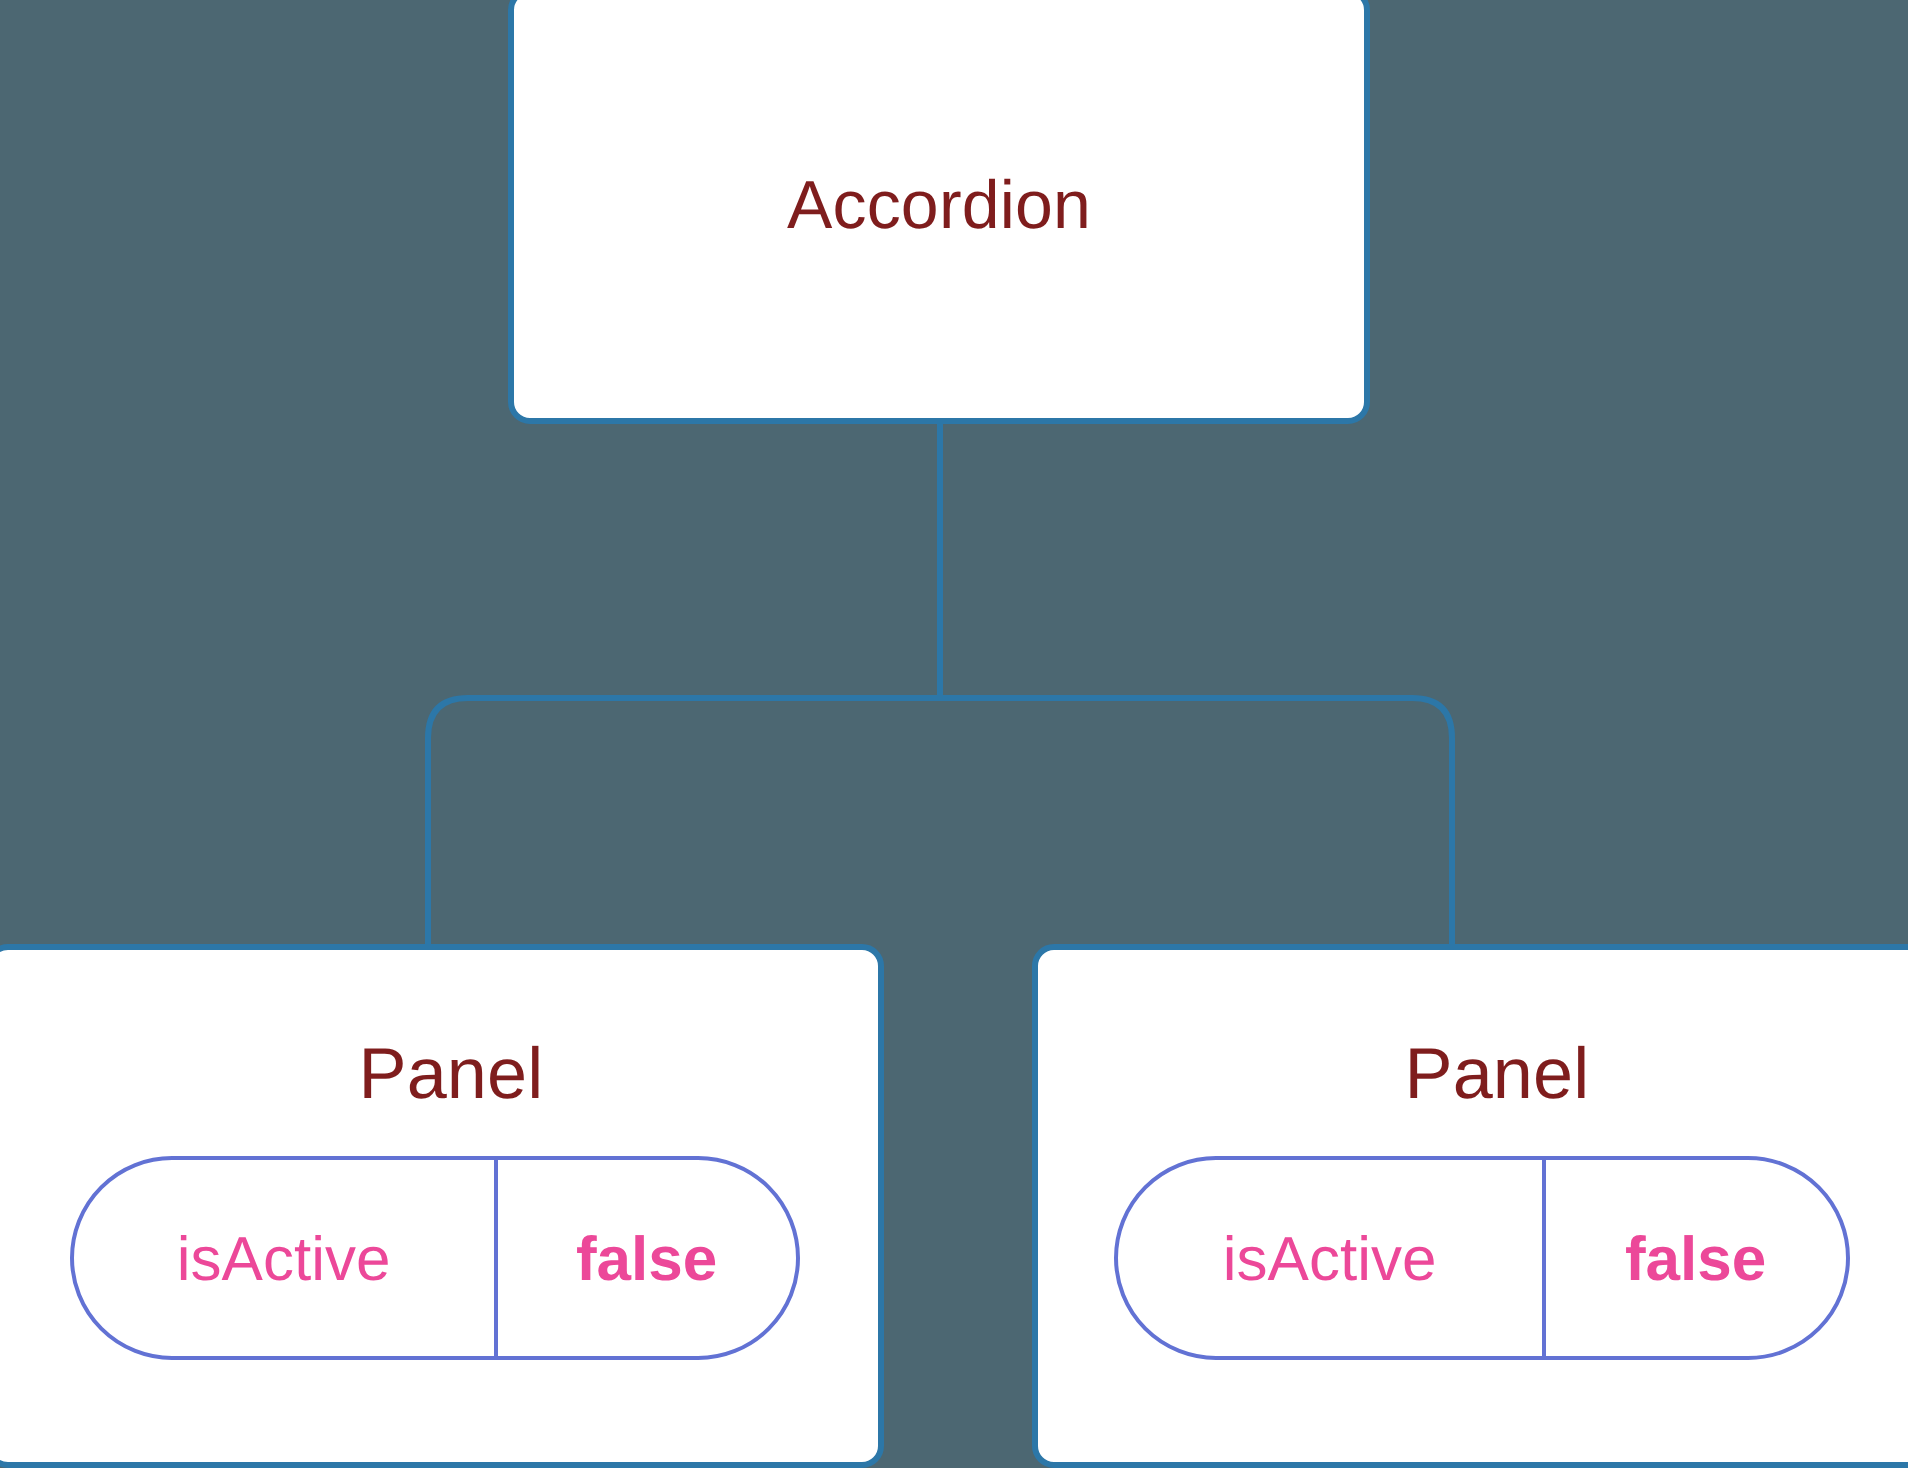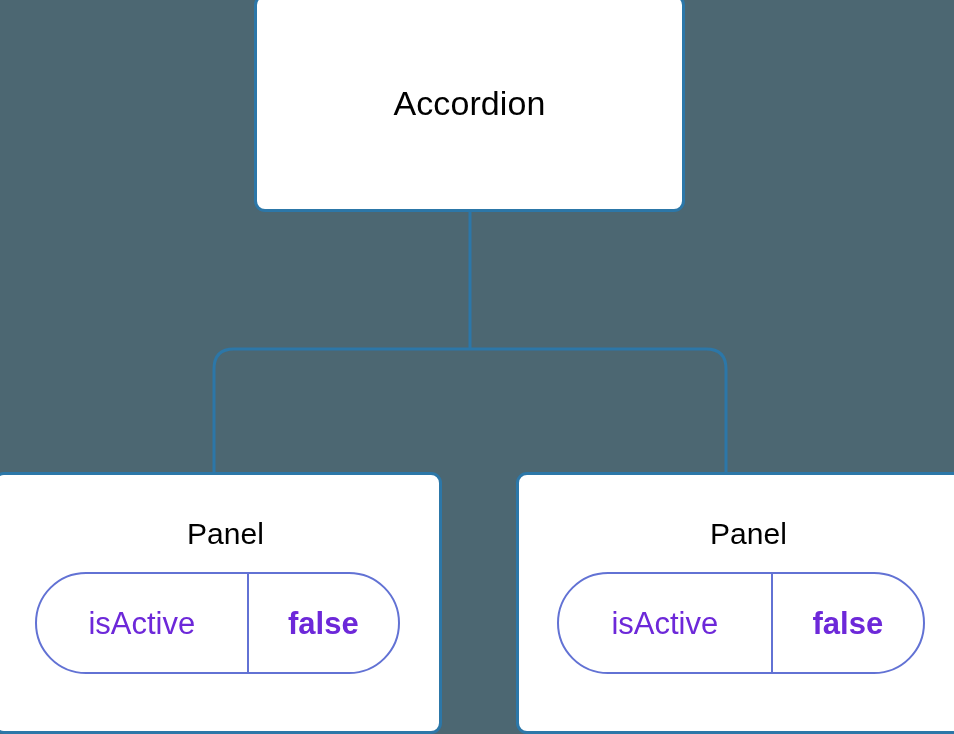--- a/index.html
+++ b/index.html
@@ -60,30 +60,30 @@
   }
 
   #node-panel-right {
     left: 516px;
     top: 472px;
     width: 449px;
     height: 262px;
   }
 
   .node-title {
-    color: #000000;
+    color: #7f1d1d;
     font-size: 34px;
     font-weight: 400;
     line-height: 1;
     letter-spacing: 0.1px;
     white-space: nowrap;
   }
 
   .panel .node-title {
-    font-size: 30px;
+    font-size: 36px;
     margin-top: 44px;
     margin-left: 16px;
   }
 
   
   .prop-pill {
     box-sizing: border-box;
     display: flex;
     align-items: stretch;
     height: 102px;
@@ -92,21 +92,21 @@
     border-radius: 60px;
     background: transparent;
     overflow: hidden;
   }
 
   .prop-key,
   .prop-val {
     display: flex;
     align-items: center;
     justify-content: center;
-    color: #6d28d9;
+    color: #ec4899;
     font-size: 31px;
     font-weight: 400;
     line-height: 1;
     white-space: nowrap;
   }
 
   .prop-key {
     width: 212px;
     border-right: 2px solid #6272d4;
   }

